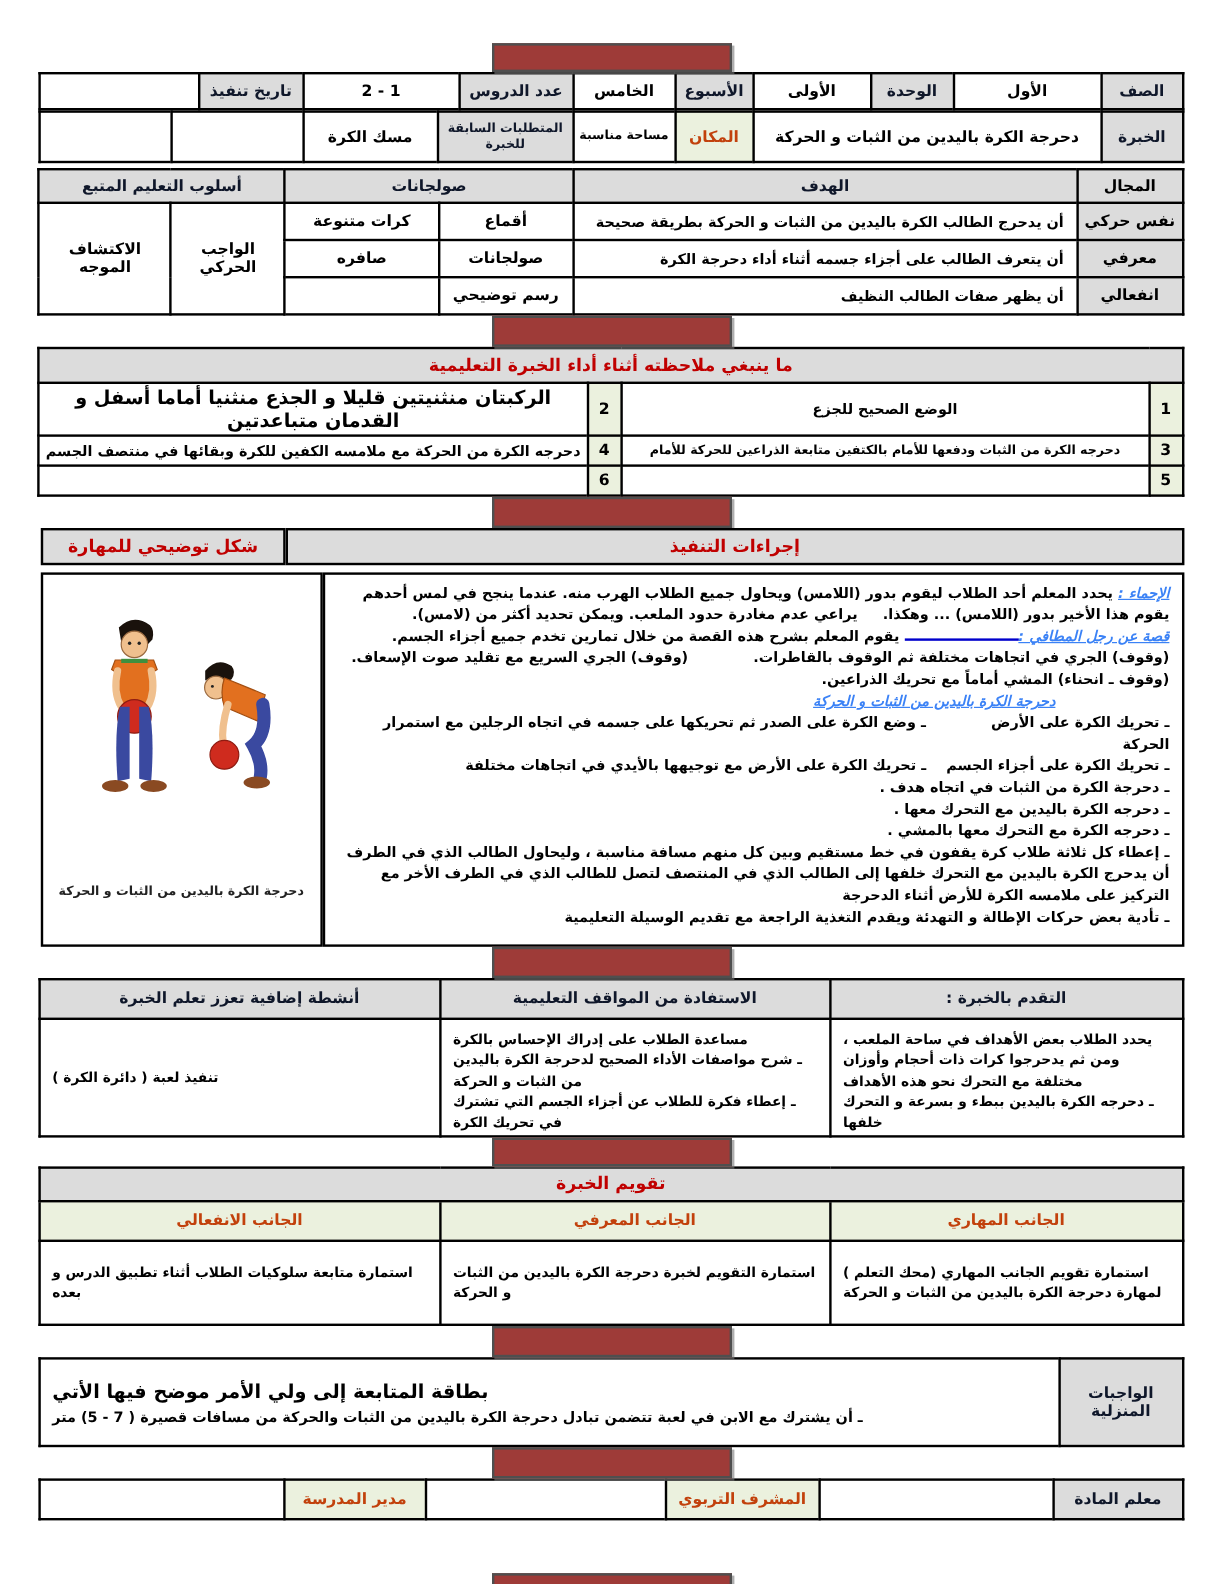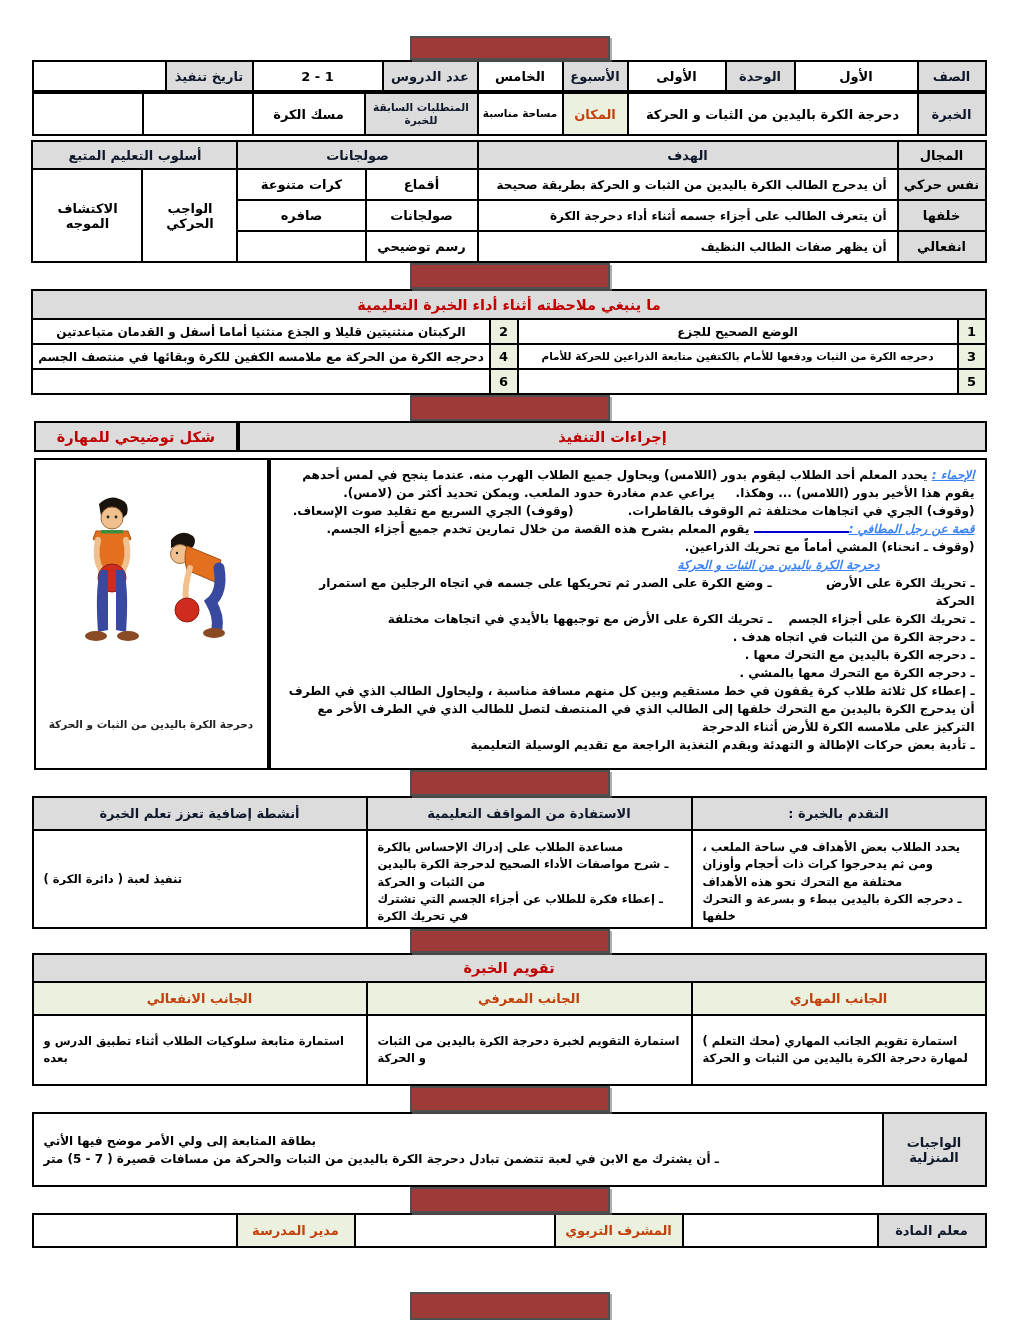--- a/index.html
+++ b/index.html
@@ -127,21 +127,21 @@
       </tr>
       <tr style="height:31px">
         <td class="lab-black">نفس حركي</td>
         <td class="rt" style="font-size:12px">أن يدحرج الطالب الكرة باليدين من الثبات و الحركة بطريقة صحيحة</td>
         <td>أقماع</td>
         <td>كرات متنوعة</td>
         <td rowspan="3">الواجب الحركي</td>
         <td rowspan="3">الاكتشاف الموجه</td>
       </tr>
       <tr style="height:31px">
-        <td class="lab-black">خلفها</td>
+        <td class="lab-black">معرفي</td>
         <td class="rt" style="font-size:12px">أن يتعرف الطالب على أجزاء جسمه أثناء أداء دحرجة الكرة</td>
         <td>صولجانات</td>
         <td>صافره</td>
       </tr>
       <tr style="height:31px">
         <td class="lab-black">انفعالي</td>
         <td class="rt" style="font-size:12px">أن يظهر صفات الطالب النظيف</td>
         <td>رسم توضيحي</td>
         <td></td>
       </tr>
@@ -160,21 +160,21 @@
           <col style="width:457px">
       </colgroup>
       <tbody>
           <tr style="height:29px">
         <td class="title" colspan="4">ما ينبغي ملاحظته أثناء أداء الخبرة التعليمية</td>
       </tr>
       <tr style="height:25px">
         <td class="greennum">1</td>
         <td style="font-size:12px">الوضع الصحيح للجزع</td>
         <td class="greennum">2</td>
-        <td style="font-size:12px">الركبتان منثنيتين قليلا و الجذع منثنيا أماما أسفل و القدمان متباعدتين</td>
+        <td style="font-size:16px">الركبتان منثنيتين قليلا و الجذع منثنيا أماما أسفل و القدمان متباعدتين</td>
       </tr>
       <tr style="height:25px">
         <td class="greennum">3</td>
         <td class="small">دحرجه الكرة من الثبات ودفعها للأمام بالكتفين متابعة الذراعين للحركة للأمام</td>
         <td class="greennum">4</td>
         <td style="font-size:12px">دحرجه الكرة من الحركة مع ملامسه الكفين للكرة وبقائها في منتصف الجسم</td>
       </tr>
       <tr style="height:25px">
         <td class="greennum">5</td>
         <td></td>
@@ -189,22 +189,22 @@
       </div>
 
     <div class="proc-headers">
       <div class="hd hd-proc">إجراءات التنفيذ</div>
       <div style="width:0px"></div>
       <div class="hd hd-fig">شكل توضيحي للمهارة</div>
     </div>
     <div class="proc-body">
       <div class="proc-box">
         <div class="ln"><span class="blue">الإحماء :</span><span> يحدد المعلم أحد الطلاب ليقوم بدور (اللامس) ويحاول جميع الطلاب الهرب منه. عندما ينجح في لمس أحدهم يقوم هذا الأخير بدور (اللامس) ... وهكذا.     يراعي عدم مغادرة حدود الملعب. ويمكن تحديد أكثر من (لامس).</span></div>
+        <div class="ln"><span class="blue">قصة عن رجل المطافي :</span><span class="blue-gap"></span><span> يقوم المعلم بشرح هذه القصة من خلال تمارين تخدم جميع أجزاء الجسم.</span></div>
         <div class="ln">(وقوف) الجري في اتجاهات مختلفة ثم الوقوف بالقاطرات.             (وقوف) الجري السريع مع تقليد صوت الإسعاف.</div>
-        <div class="ln"><span class="blue">قصة عن رجل المطافي :</span><span class="blue-gap"></span><span> يقوم المعلم بشرح هذه القصة من خلال تمارين تخدم جميع أجزاء الجسم.</span></div>
         <div class="ln">(وقوف ـ انحناء) المشي أماماً مع تحريك الذراعين.</div>
         <div class="ln skill-line"><span class="blue">دحرجة الكرة باليدين من الثبات و الحركة</span></div>
         <div class="ln">ـ تحريك الكرة على الأرض             ـ وضع الكرة على الصدر ثم تحريكها على جسمه في اتجاه الرجلين مع استمرار الحركة</div>
         <div class="ln">ـ تحريك الكرة على أجزاء الجسم    ـ تحريك الكرة على الأرض مع توجيهها بالأيدي في اتجاهات مختلفة</div>
         <div class="ln">ـ دحرجة الكرة من الثبات في اتجاه هدف .</div>
         <div class="ln">ـ دحرجه الكرة باليدين مع التحرك معها .</div>
         <div class="ln">ـ دحرجه الكرة مع التحرك معها بالمشي .</div>
         <div class="ln">ـ إعطاء كل ثلاثة طلاب كرة يقفون في خط مستقيم وبين كل منهم مسافة مناسبة ، وليحاول الطالب الذي في الطرف أن يدحرج الكرة باليدين مع التحرك خلفها إلى الطالب الذي في المنتصف لتصل للطالب الذي في الطرف الأخر مع التركيز على ملامسه الكرة للأرض أثناء الدحرجة</div>
         <div class="ln">ـ تأدية بعض حركات الإطالة و التهدئة ويقدم التغذية الراجعة مع تقديم الوسيلة التعليمية</div>
       </div>
@@ -315,21 +315,21 @@
 
     <table>
       <colgroup>
           <col style="width:103px">
           <col style="width:850px">
         </colgroup>
       <tbody>
           <tr style="height:73px">
         <td class="lab" style="font-size:13px">الواجبات المنزلية</td>
         <td>
-          <div class="mini-line" style="font-size:12px">بطاقة المتابعة إلى ولي  الأمر موضح فيها الأتي</div>
+          <div class="mini-line" style="font-size:16px">بطاقة المتابعة إلى ولي  الأمر موضح فيها الأتي</div>
           <div class="mini-line" style="font-size:12px">ـ أن يشترك مع الابن في لعبة تتضمن تبادل دحرجة الكرة باليدين من الثبات والحركة من مسافات قصيرة ‪(5 - 7 )‬ متر</div>
         </td>
       </tr>
     </tbody>
       </table>
 
     <div class="bar-row">
         <div class="bar"></div>
       </div>
 

